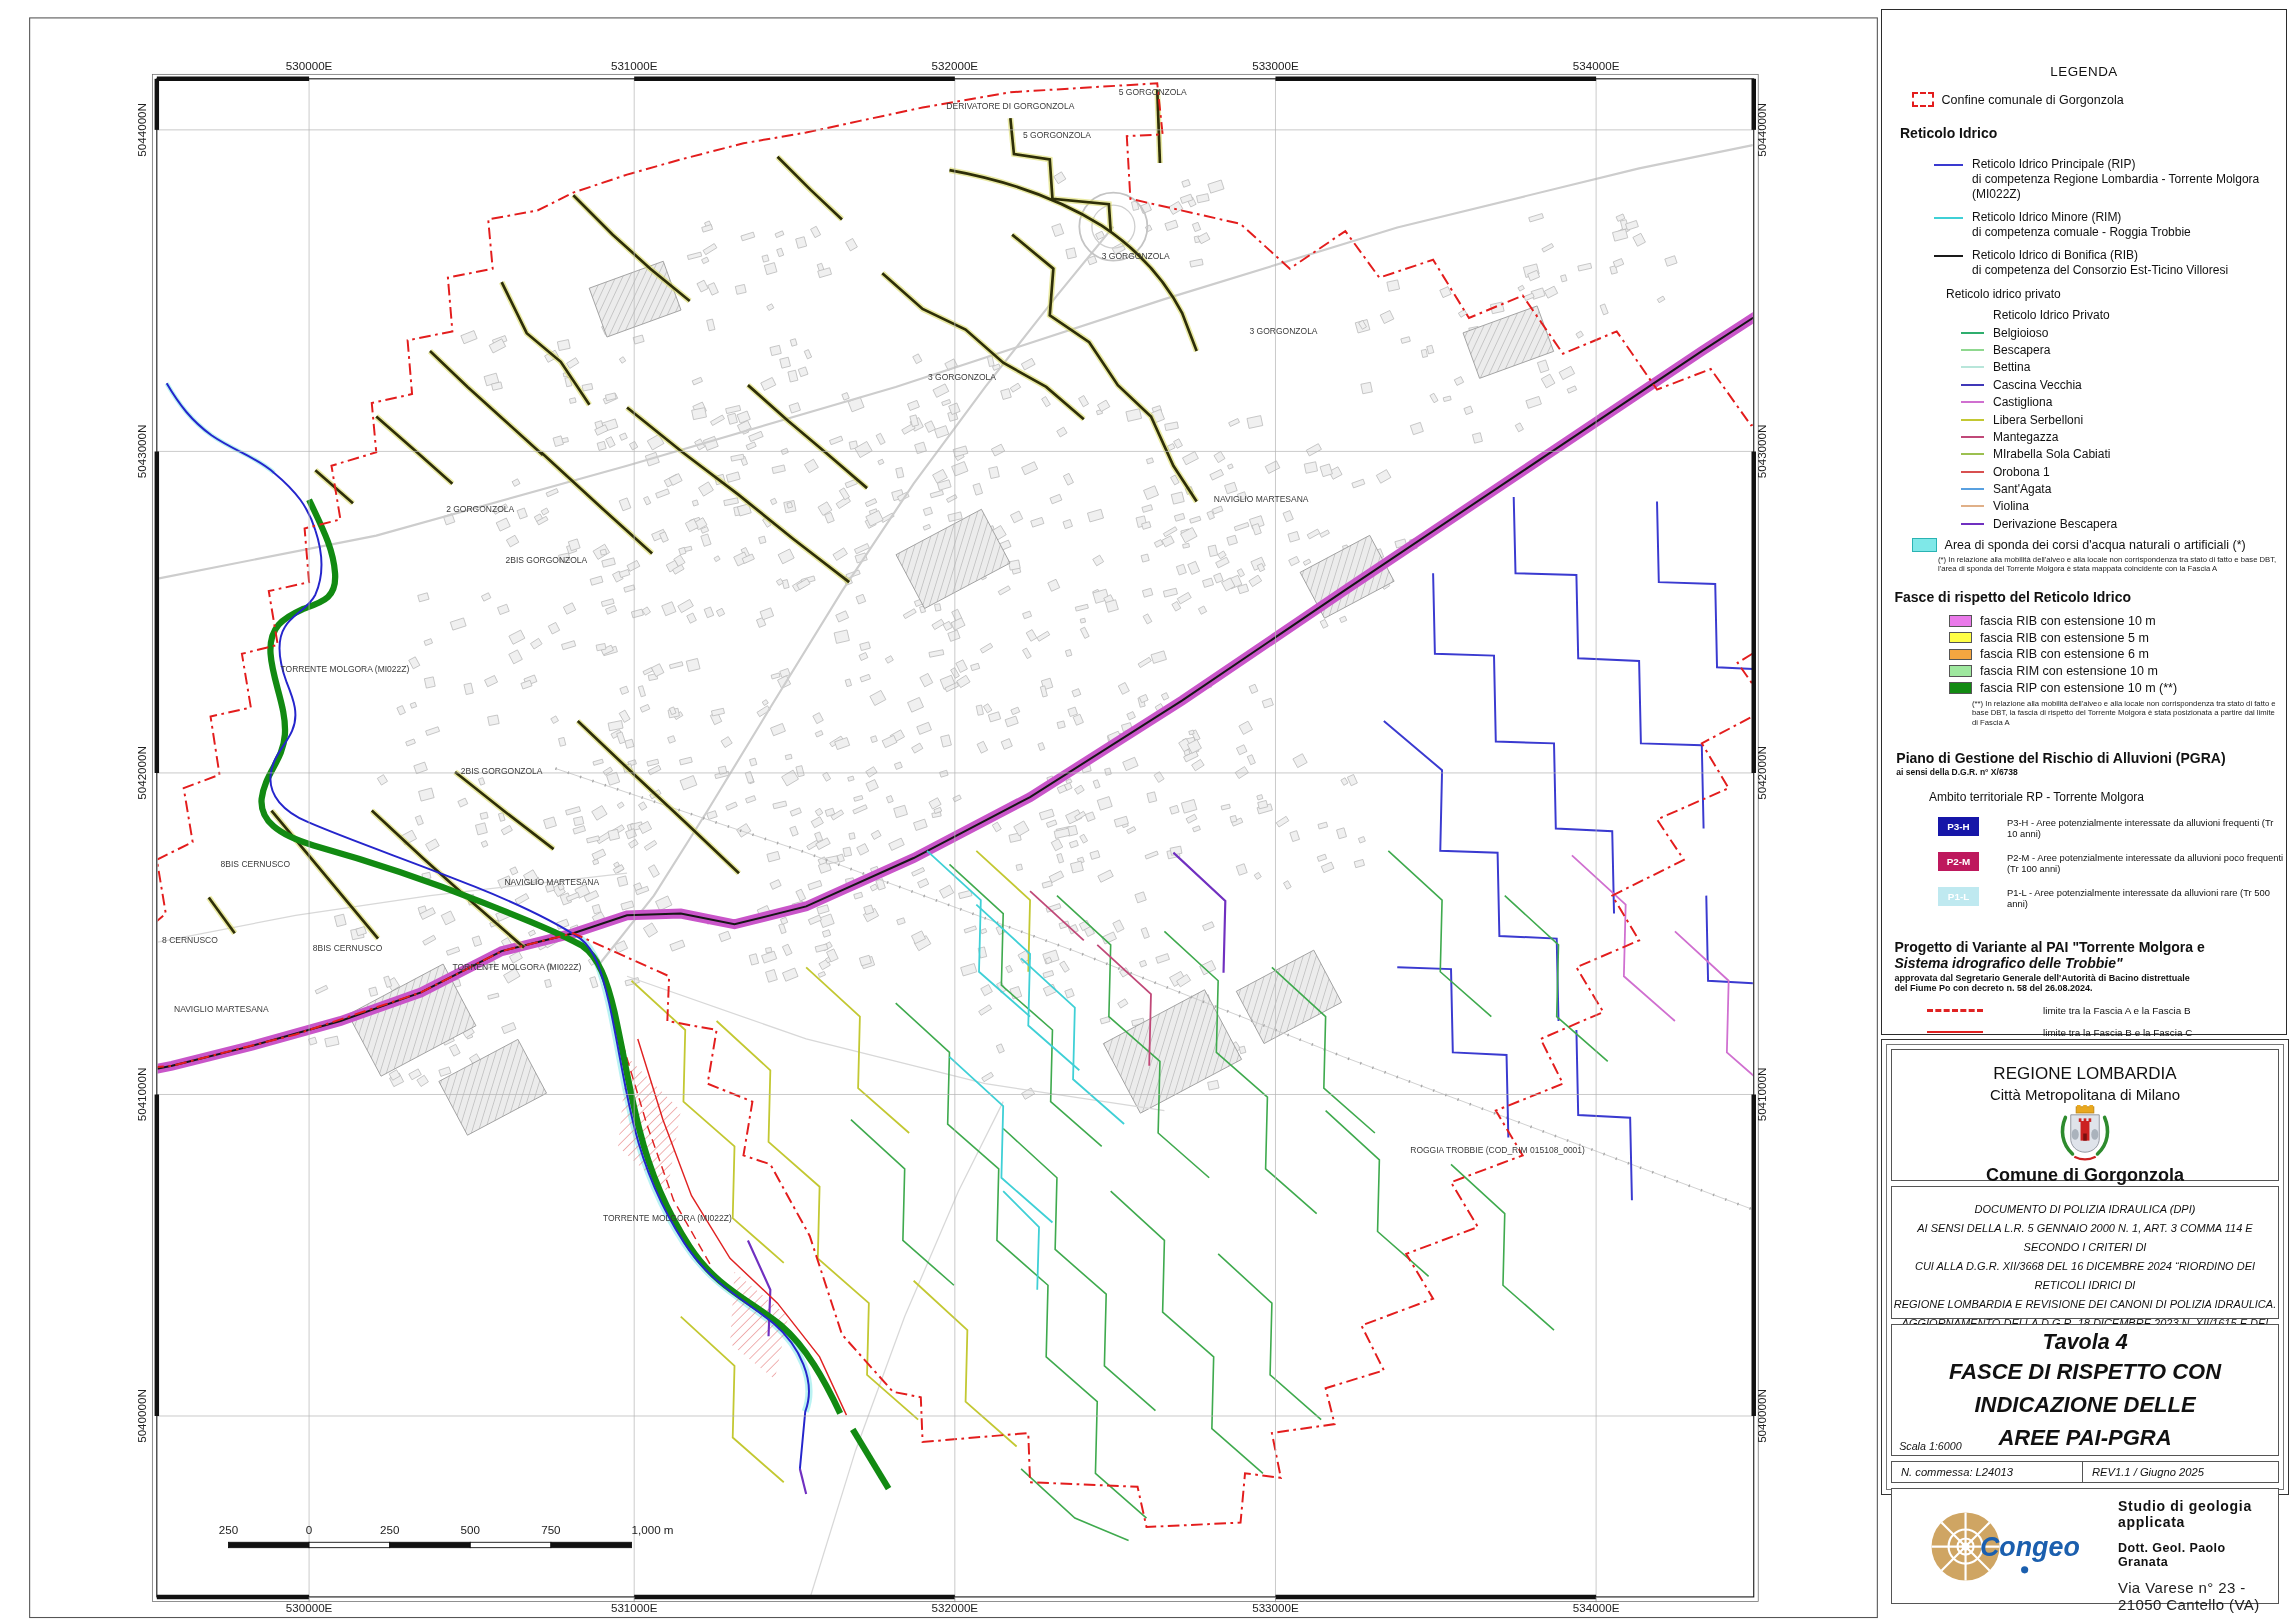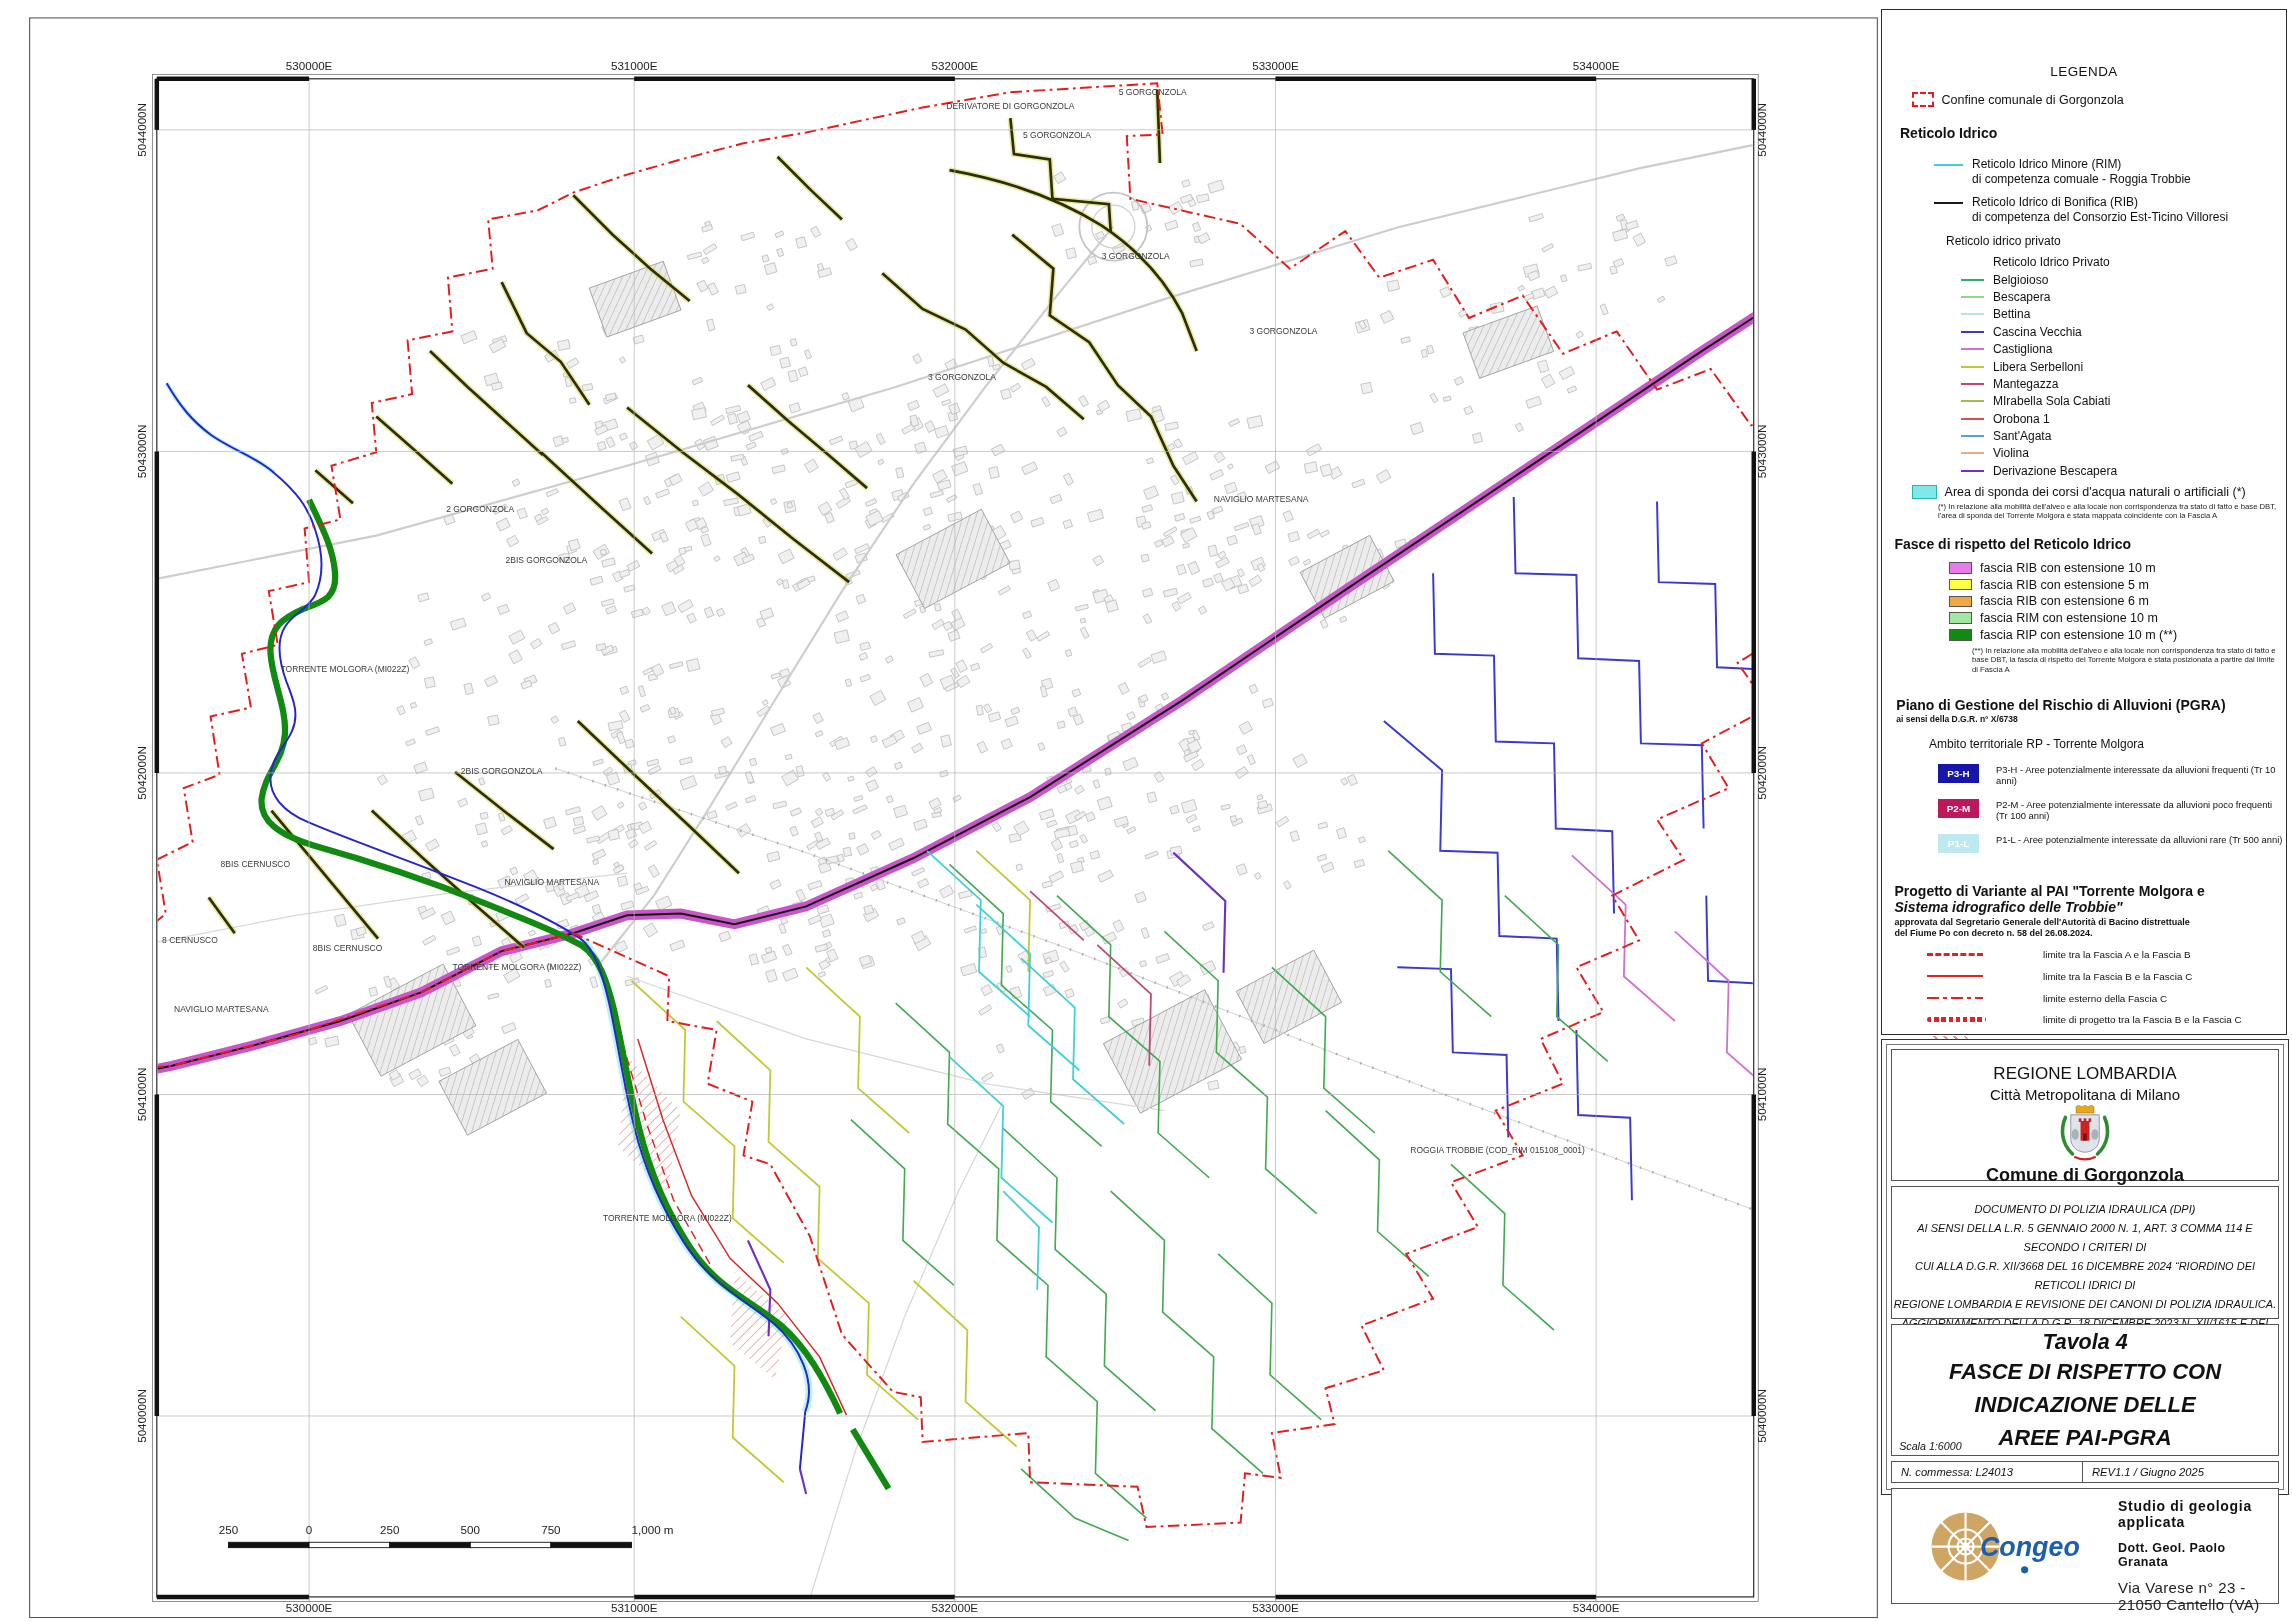--- a/index.html
+++ b/index.html
@@ -52,21 +52,21 @@
   .pswatch{width:23px;height:0;border-top:2.3px solid transparent;flex:0 0 auto;}
   .leg-sponda{display:flex;align-items:center;gap:8px;margin:5.4px 0 0 29.6px;font-size:12.5px;}
   .sponda-chip{width:23px;height:11.6px;background:var(--c-sponda);border:0.9px solid #2ab3b3;flex:0 0 auto;}
   .leg-note{font-size:7.7px;line-height:9.4px;color:#222;margin:2.7px 9px 0 49px;}
   .leg-fasce-items{margin:7.2px 0 0 67px;}
   .fascia-item{display:flex;align-items:center;gap:8px;height:16.7px;font-size:12.5px;}
   .fchip{width:23px;height:11.6px;border:0.9px solid #555;flex:0 0 auto;box-sizing:border-box;}
   .leg-h2{font-weight:bold;font-size:14px;margin:23px 0 0 14.3px;}
   .leg-h2sub{font-weight:bold;font-size:8.5px;margin:0.9px 0 0 14.3px;}
   .leg-ambito{font-size:12px;margin:13.4px 0 0 47px;}
-  .pgra-item{display:flex;gap:17px;margin:12.5px 0 0 40px;padding-left:16px;}
+  .pgra-item{display:flex;gap:28px;margin:12.5px 0 0 40px;padding-left:16px;}
   .pchip{width:41px;height:19.7px;color:#fff;font-size:9.9px;font-weight:bold;display:flex;align-items:center;justify-content:center;flex:0 0 auto;}
   .pgra-t{font-size:9.4px;line-height:11.2px;max-width:296px;}
   .pai-h{font-weight:bold;font-size:14px;line-height:16px;margin:30px 0 0 12.5px;}
   .pai-h i{font-style:italic;}
   .pai-sub{font-weight:bold;font-size:9px;line-height:10.7px;margin:1.8px 0 0 12.5px;}
   .pai-item{display:flex;align-items:center;margin:10.7px 0 0 45px;}
   .pai-symwrap{width:116px;display:flex;justify-content:flex-start;flex:0 0 auto;}
   .pai-t{font-size:9.9px;}
   .sym-dashed{width:56px;border-top:3.1px dashed var(--c-pai);}
   .sym-solid{width:56px;border-top:2.7px solid var(--c-pai);}
@@ -1199,20 +1199,27 @@
 
 <div id="legend" class="panel">
   <div class="leg-title">LEGENDA</div>
   <div class="leg-confine">
     <span class="confine-swatch"></span>
     <span>Confine comunale di Gorgonzola</span>
   </div>
   <div class="leg-h1">Reticolo Idrico</div>
   <div class="leg-main" id="main-items">
       <div class="leg-main-item">
+        <div class="lswatch" style="border-top-color: rgb(58, 58, 208);"></div>
+        <div class="leg-main-t">
+          <div>Reticolo Idrico Principale (RIP)</div>
+          <div>di competenza Regione Lombardia - Torrente Molgora (MI022Z)</div>
+        </div>
+      </div>
+      <div class="leg-main-item">
         <div class="lswatch" style="border-top-color: rgb(63, 208, 214);"></div>
         <div class="leg-main-t">
           <div>Reticolo Idrico Minore (RIM)</div>
           <div>di competenza comuale - Roggia Trobbie</div>
         </div>
       </div>
       <div class="leg-main-item">
         <div class="lswatch" style="border-top-color: rgb(26, 26, 26);"></div>
         <div class="leg-main-t">
           <div>Reticolo Idrico di Bonifica (RIB)</div>

